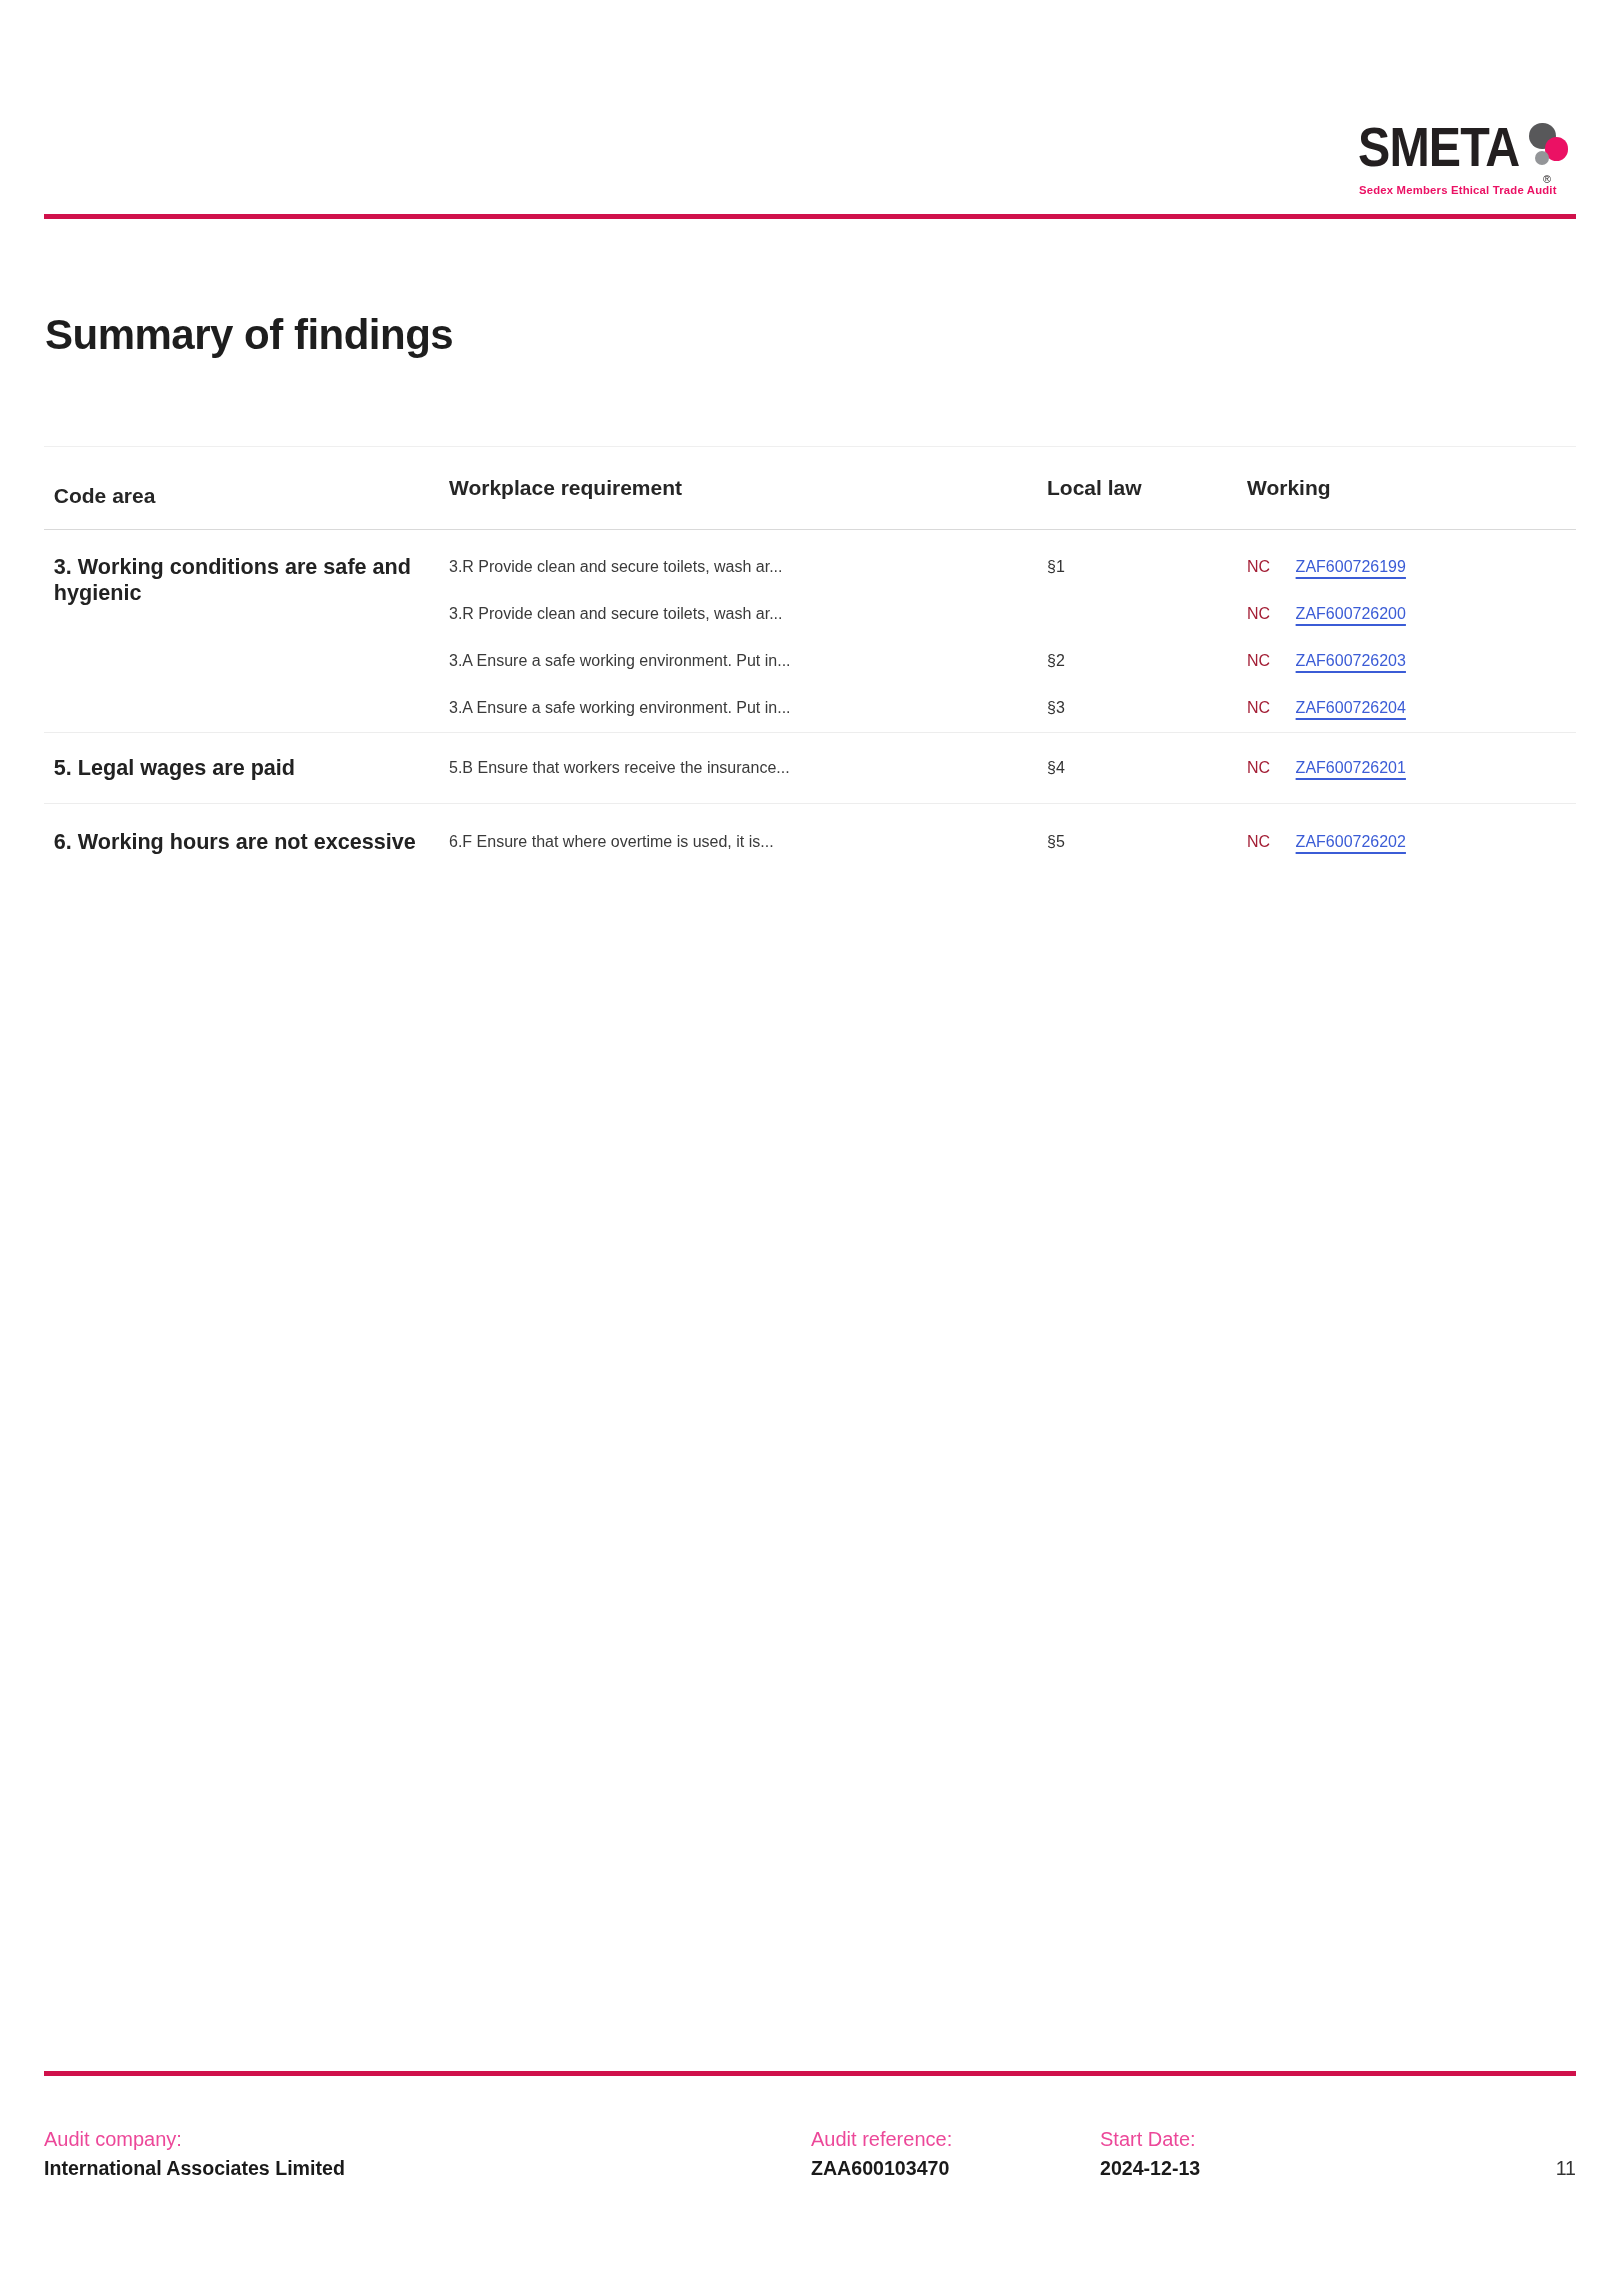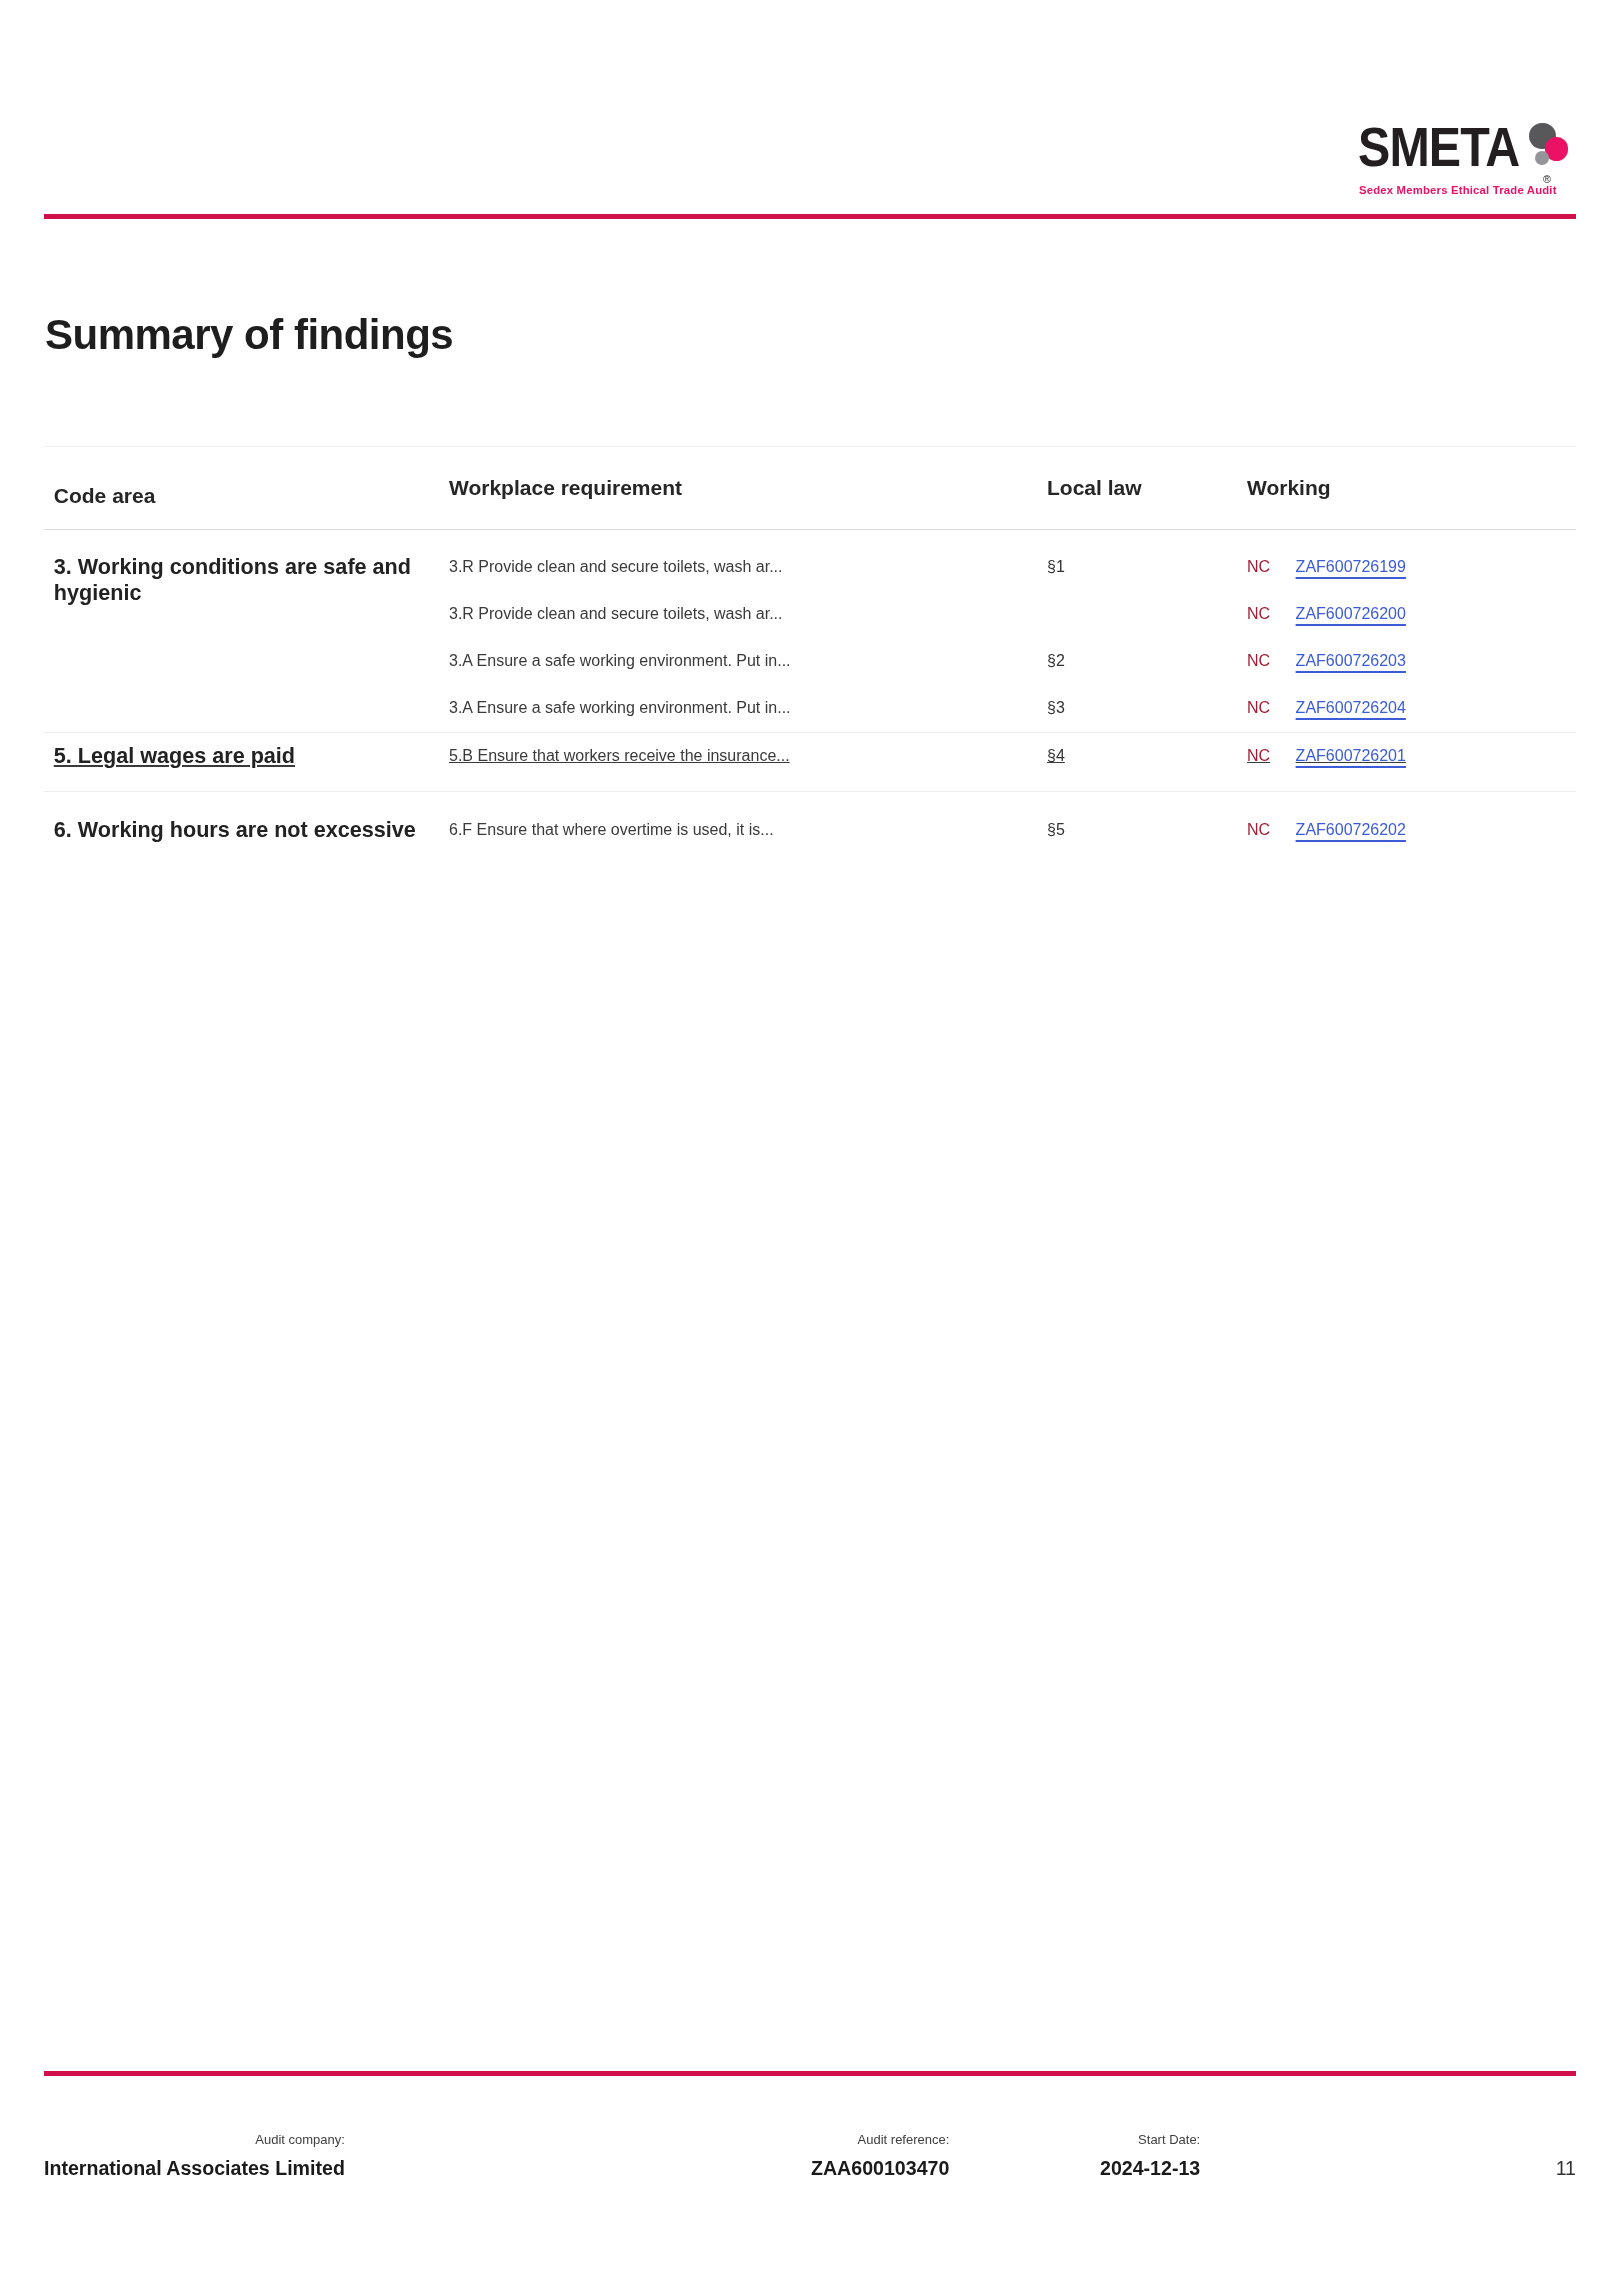--- a/index.html
+++ b/index.html
@@ -45,21 +45,21 @@
   
   .table { position:absolute; left:44px; right:44px; top:446px; border-top:1px solid #efefef; }
   .thead {
     display:grid; grid-template-columns:405px 598px 200px 1fr;
     height:83px; align-items:center; border-bottom:1px solid #d9d9d9;
     font-size:21px; font-weight:700; color:#262626;
   }
   .thead > span:first-child { padding-left:9.8px;margin-top:16px; }
   .group { display:grid; grid-template-columns:405px 1fr; padding:13.7px 0 0 0; }
   .group + .group { border-top:1px solid #ededed; }
-  .group:nth-of-type(2) { padding-top:0; padding-bottom:11.8px;text-decoration:underline; }
+  .group:nth-of-type(2) { padding-top:12px; padding-bottom:11.8px; }
   .group-left {
     padding:10.8px 29px 0 9.8px; font-size:21.6px; font-weight:700;
     line-height:25.5px; color:#222222;
   }
   .subrow {
     display:grid; grid-template-columns:598px 200px 1fr;
     height:47px; align-items:center; font-size:16px; color:#3a3a3a;
   }
   .subrow .req { padding-right:23.5px; white-space:nowrap; overflow:hidden; }
   .subrow .law { color:#333333; }
@@ -69,21 +69,21 @@
     color:#3b5cd6; text-decoration:underline; cursor:pointer;
     text-decoration-thickness:2px; text-underline-offset:4.9px;
   }
 
   
   .footer-block { position:absolute; left:44px; right:44px; top:2125px; height:69px; }
   .f-col { position:absolute; top:0; }
   .f-company   { left:0; }
   .f-reference { left:767px; }
   .f-date      { left:1056px; }
-  .f-label { font-size:13px; line-height:29px; color:#404040;text-align:right; }
+  .f-label { font-size:20px; line-height:29px; color:#ec4899; }
   .f-value { font-size:19.6px; line-height:29px; font-weight:700; color:#1a1a1a; }
   .f-page  { position:absolute; right:0; top:29px; font-size:19.6px; line-height:29px; color:#333333; }
 </style>
 </head>
 <body>
 
 <div class="page">
 
   <header>
     <div class="logo">

